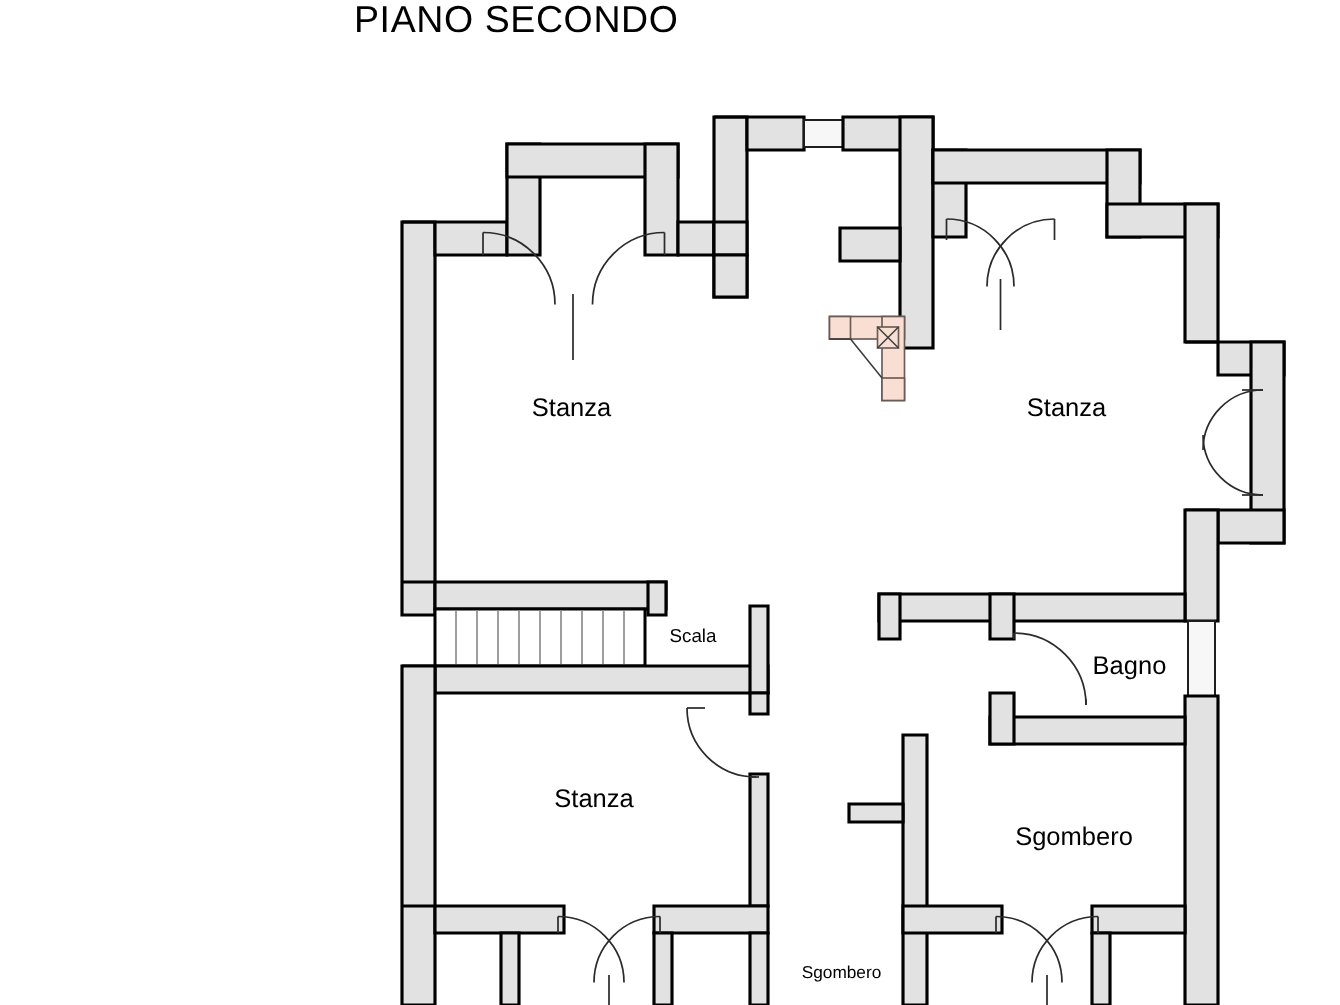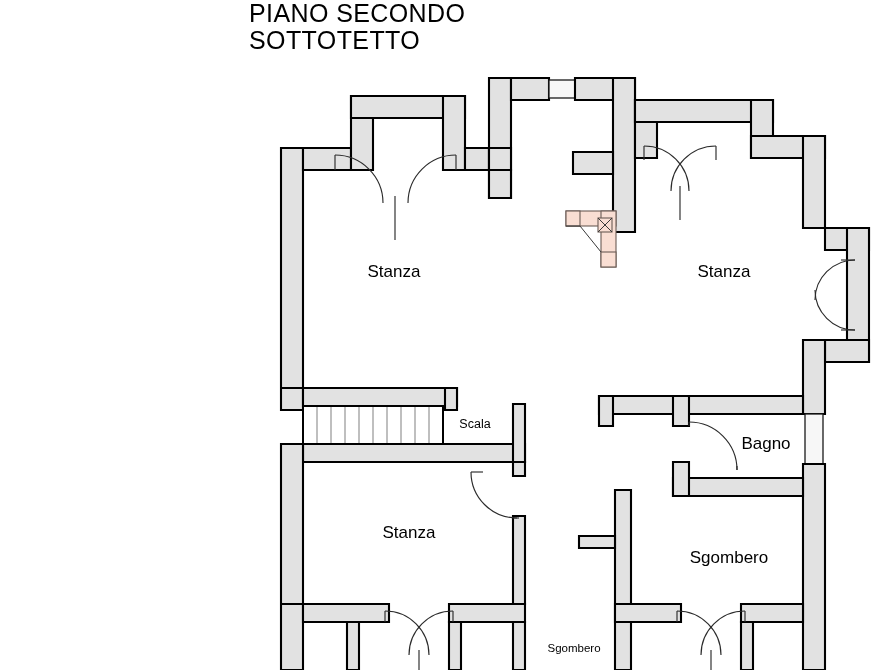--- a/index.html
+++ b/index.html
@@ -9,21 +9,21 @@
   }
   body {
     width: 893px;
     height: 670px;
     overflow: hidden;
     font-family: "Liberation Sans", sans-serif;
     position: relative;
   }
   #plan-root {
     position: absolute;
-    left: 13px; top: 0;
+    left: 0; top: 0;
     width: 727px;
     height: 670px;
   }
   .title-block {
     position: absolute;
     left: 236px;
     top: 0px;
     line-height: 1.08;
   }
   .title-line {
@@ -63,21 +63,20 @@
     fill: #000000;
   }
 </style>
 </head>
 <body>
 
 <div id="plan-root">
 
   <div class="title-block">
     <div class="title-line">PIANO SECONDO</div>
-    <div class="title-line">SOTTOTETTO</div>
   </div>
 
   <svg class="floorplan" viewBox="0 0 893 670">
 
     <path class="wall" d="M268,148 L290,148 L290,410 L268,410 Z"></path>
 
     <path class="wall" d="M268,148 L338,148 L338,170 L290,170 L290,148 Z"></path>
 
     <path class="wall" d="M338,96 L360,96 L360,170 L338,170 Z"></path>
 

